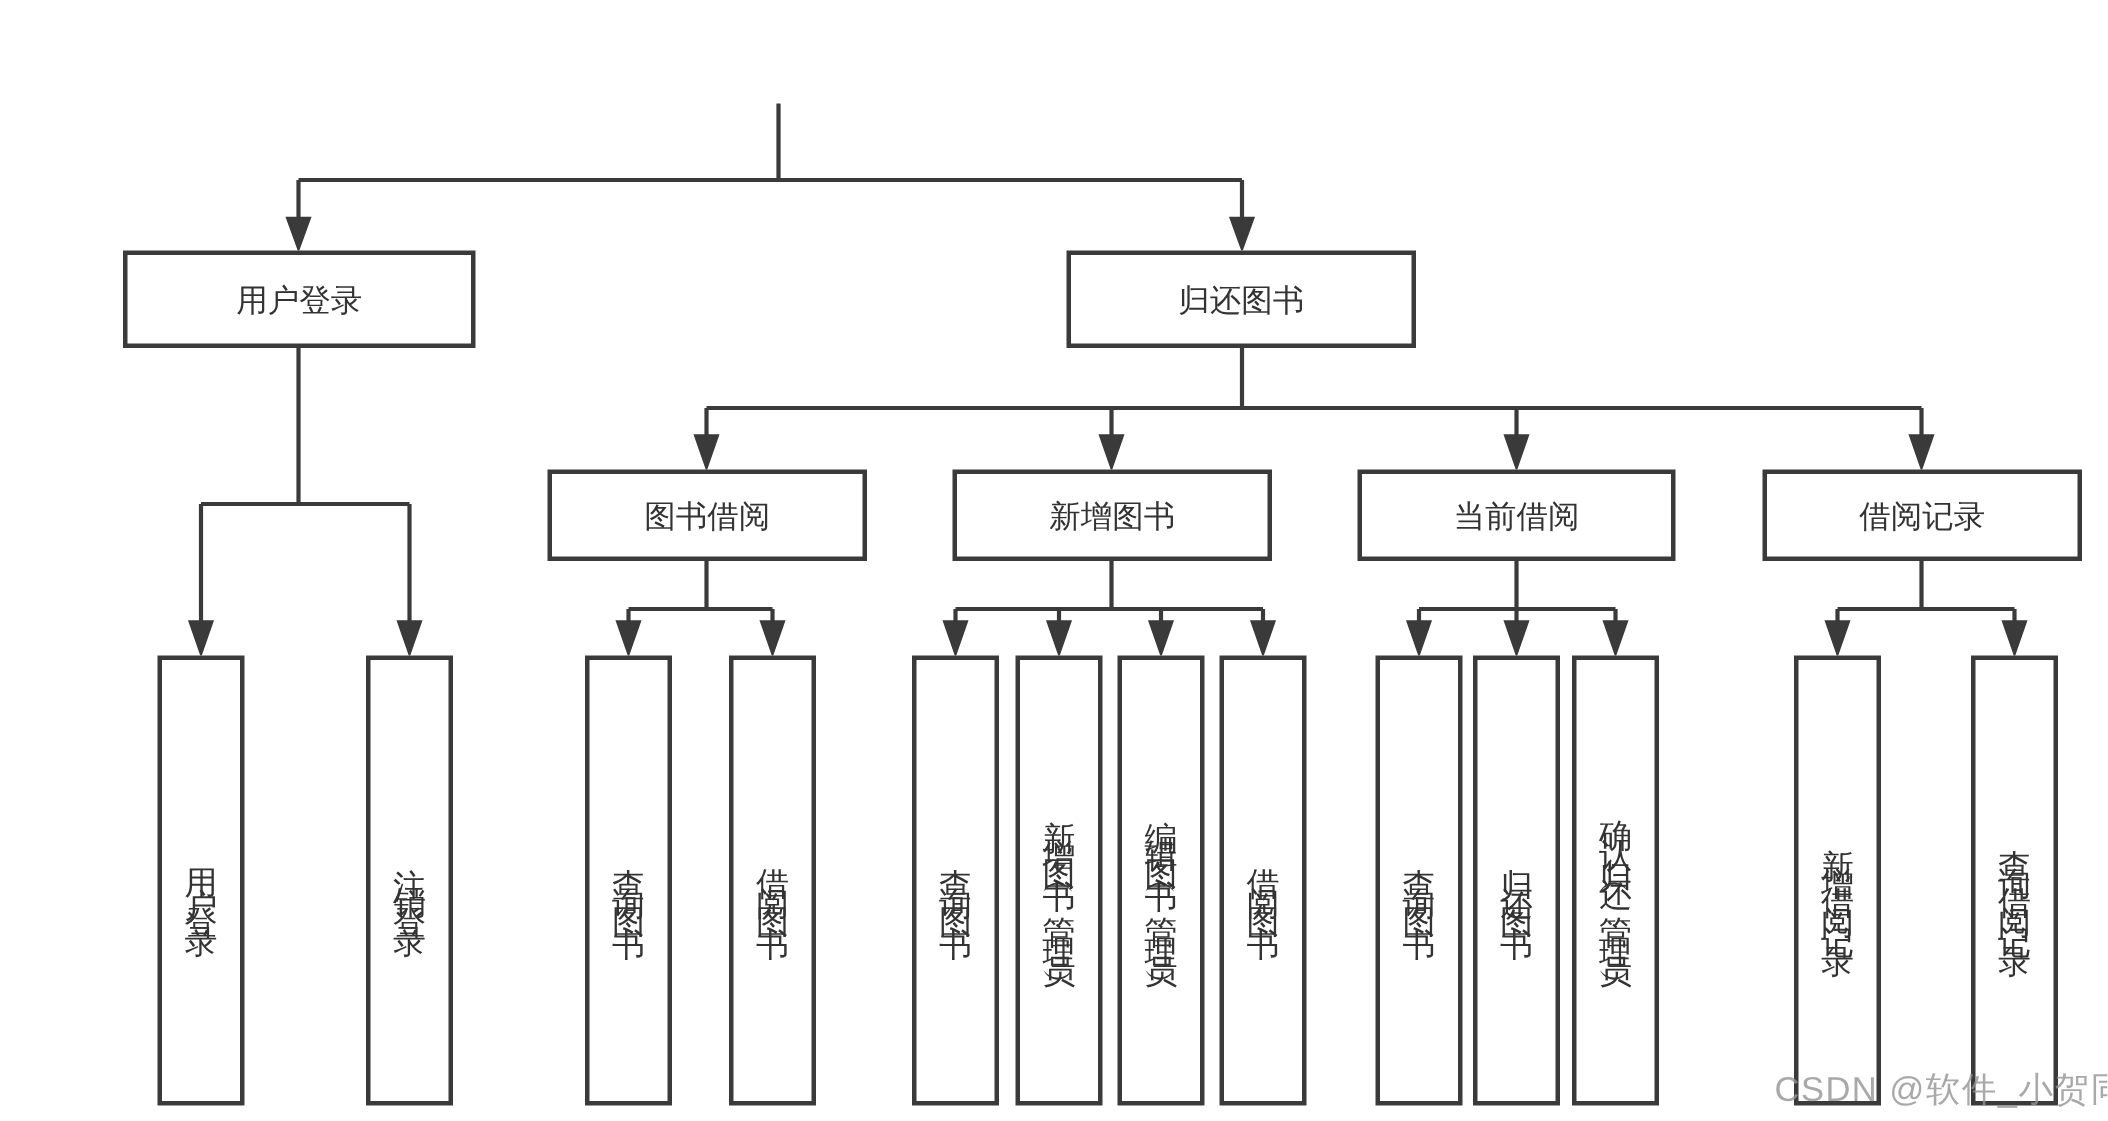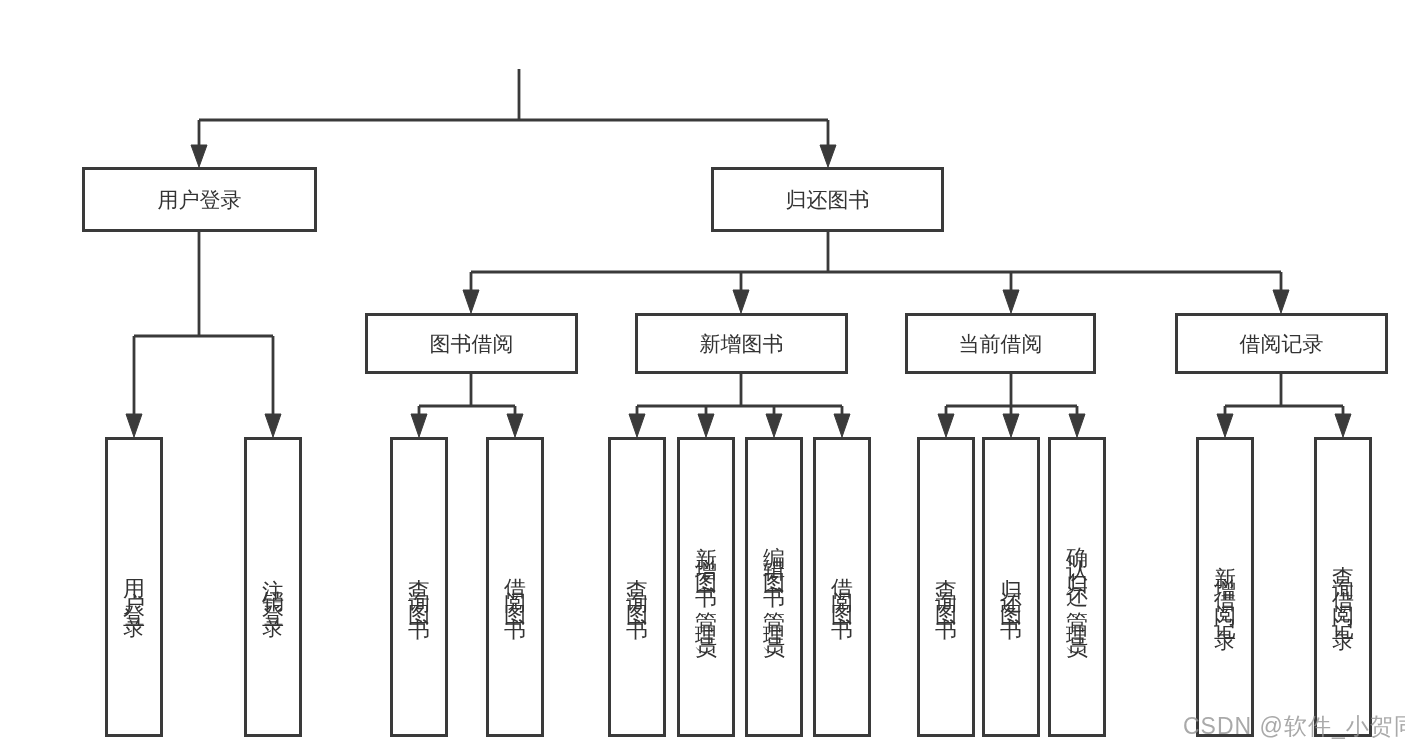--- a/index.html
+++ b/index.html
@@ -130,21 +130,21 @@
   <div class="box" style="left:711px;top:167px;width:233px;height:65px;">
     <span>归还图书</span>
   </div>
 
   <div class="box" style="left:365px;top:313px;width:213px;height:61px;">
     <span>图书借阅</span>
   </div>
   <div class="box" style="left:635px;top:313px;width:213px;height:61px;">
     <span>新增图书</span>
   </div>
-  <div class="box" style="left:905px;top:313px;width:191px;height:61px;">
+  <div class="box" style="left:905px;top:313px;width:212px;height:61px;">
     <span>当前借阅</span>
   </div>
   <div class="box" style="left:1175px;top:313px;width:213px;height:61px;justify-content:center;">
     <span>借阅记录</span>
   </div>
 
   <div class="box" style="left:105px;top:437px;width:58px;height:300px;">
     <span class="vlabel">用户登录</span>
   </div>
   <div class="box" style="left:244px;top:437px;width:58px;height:300px;">

